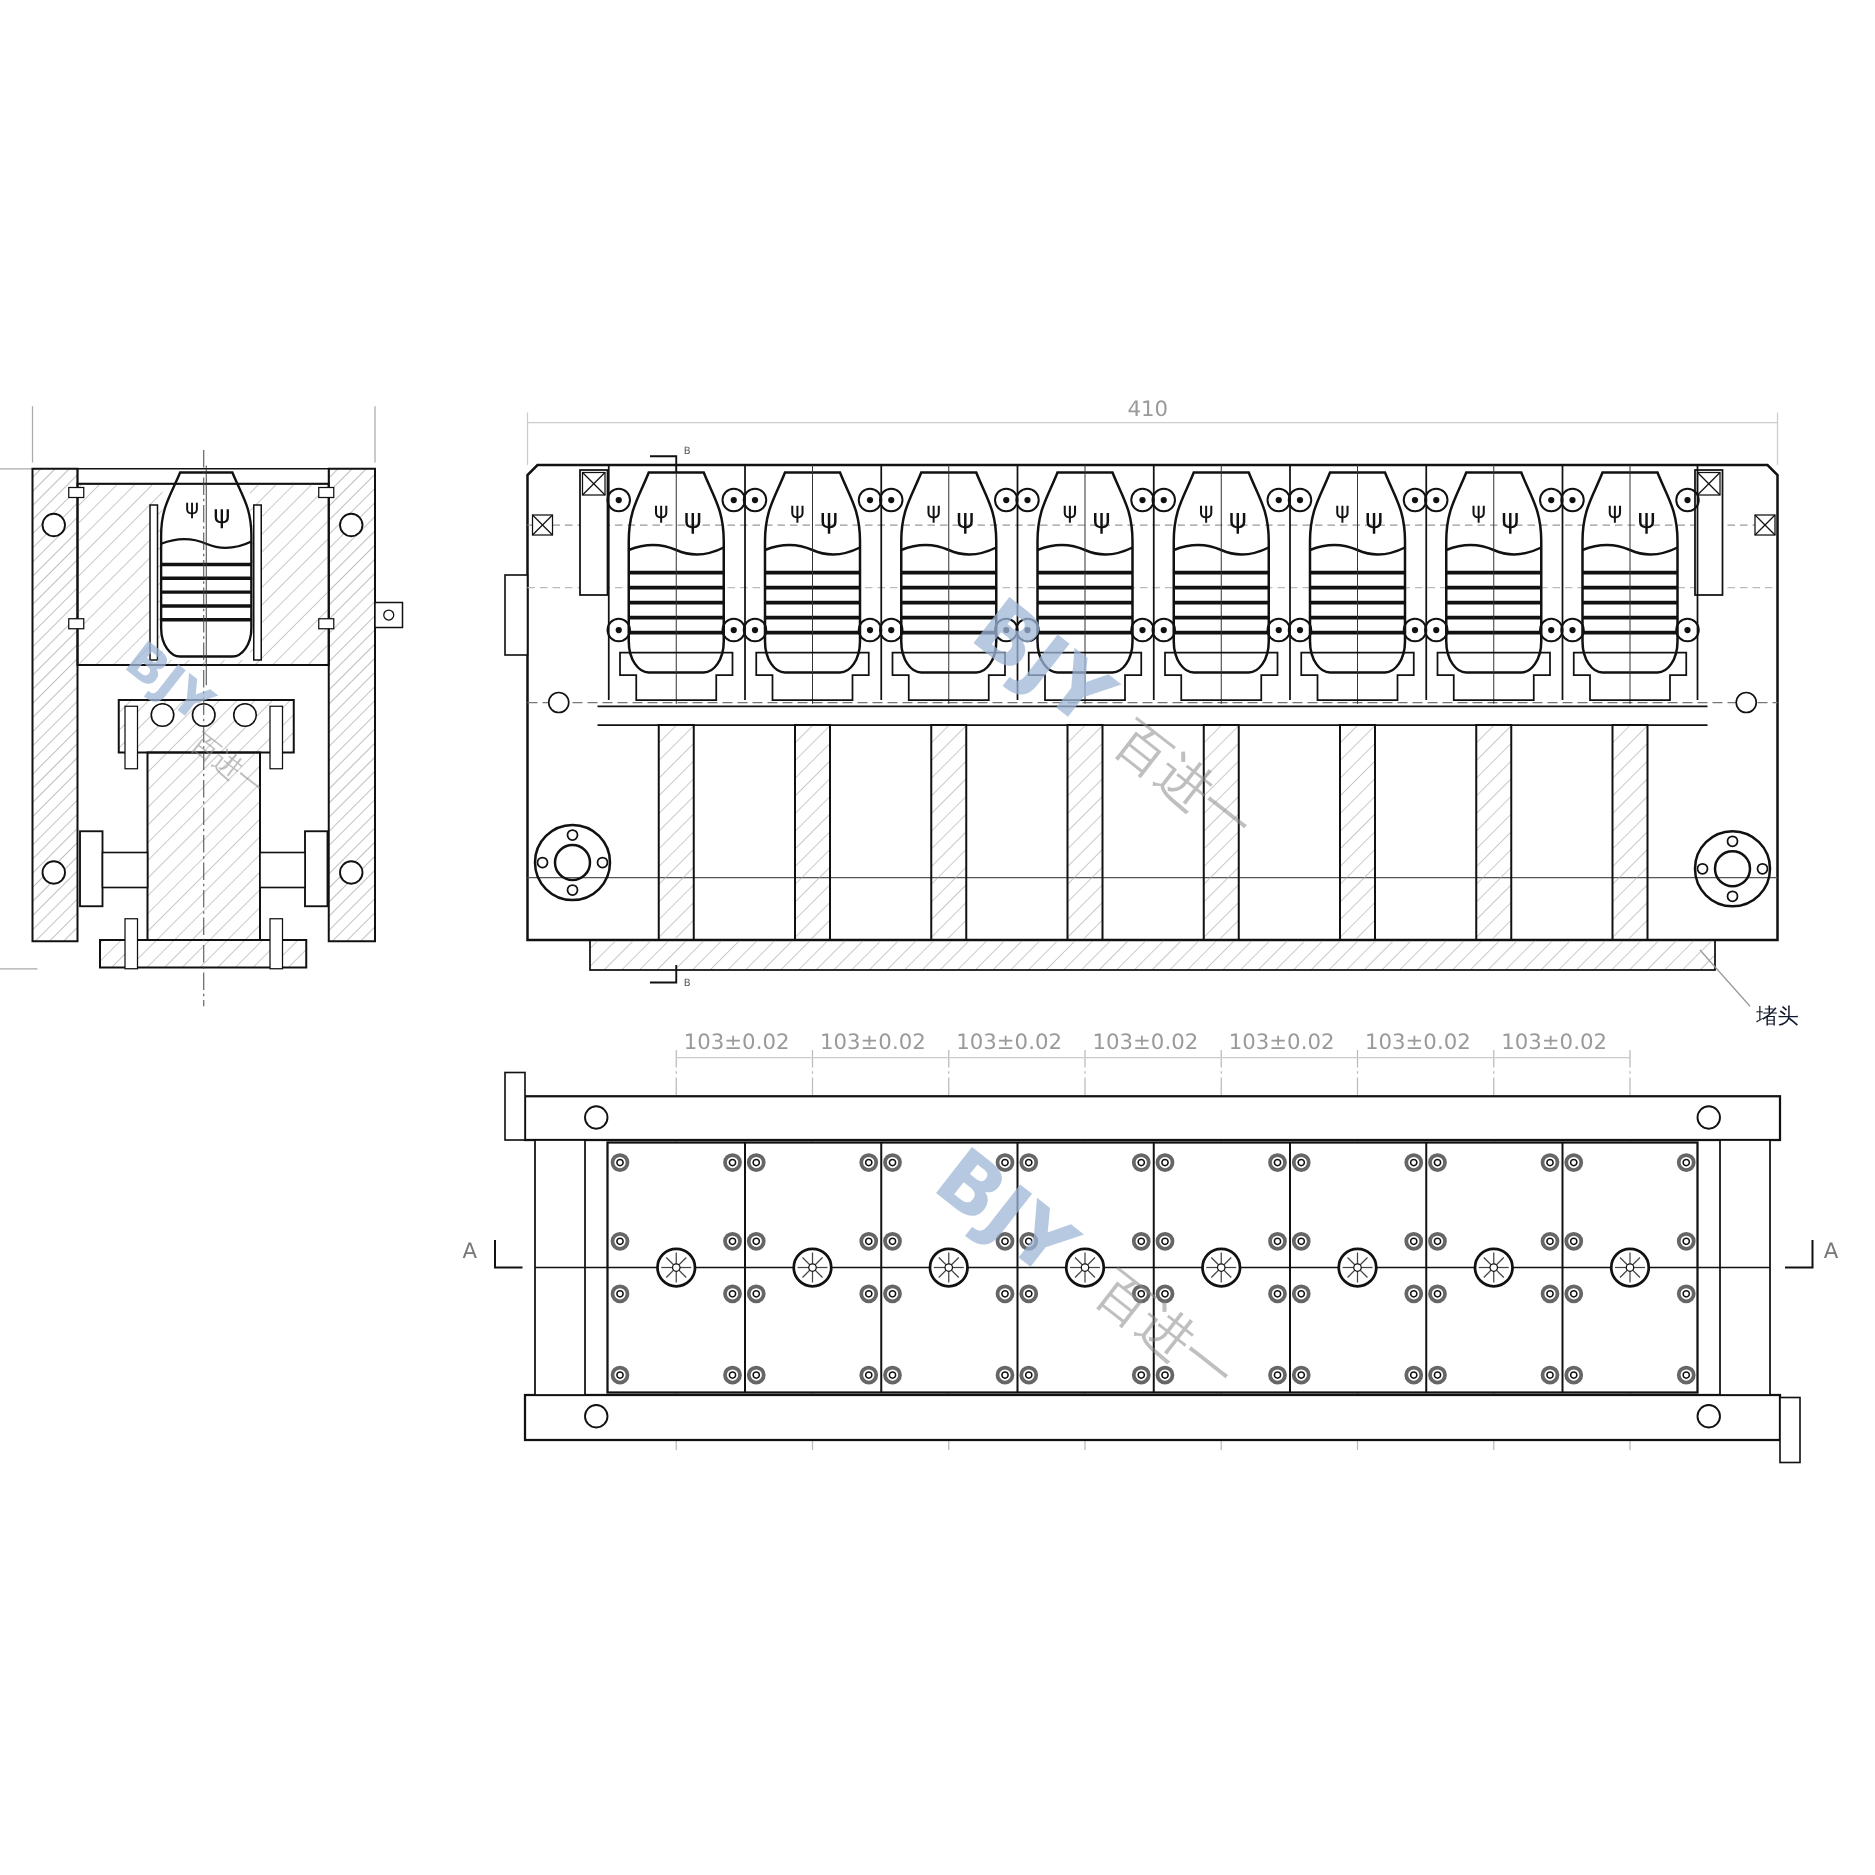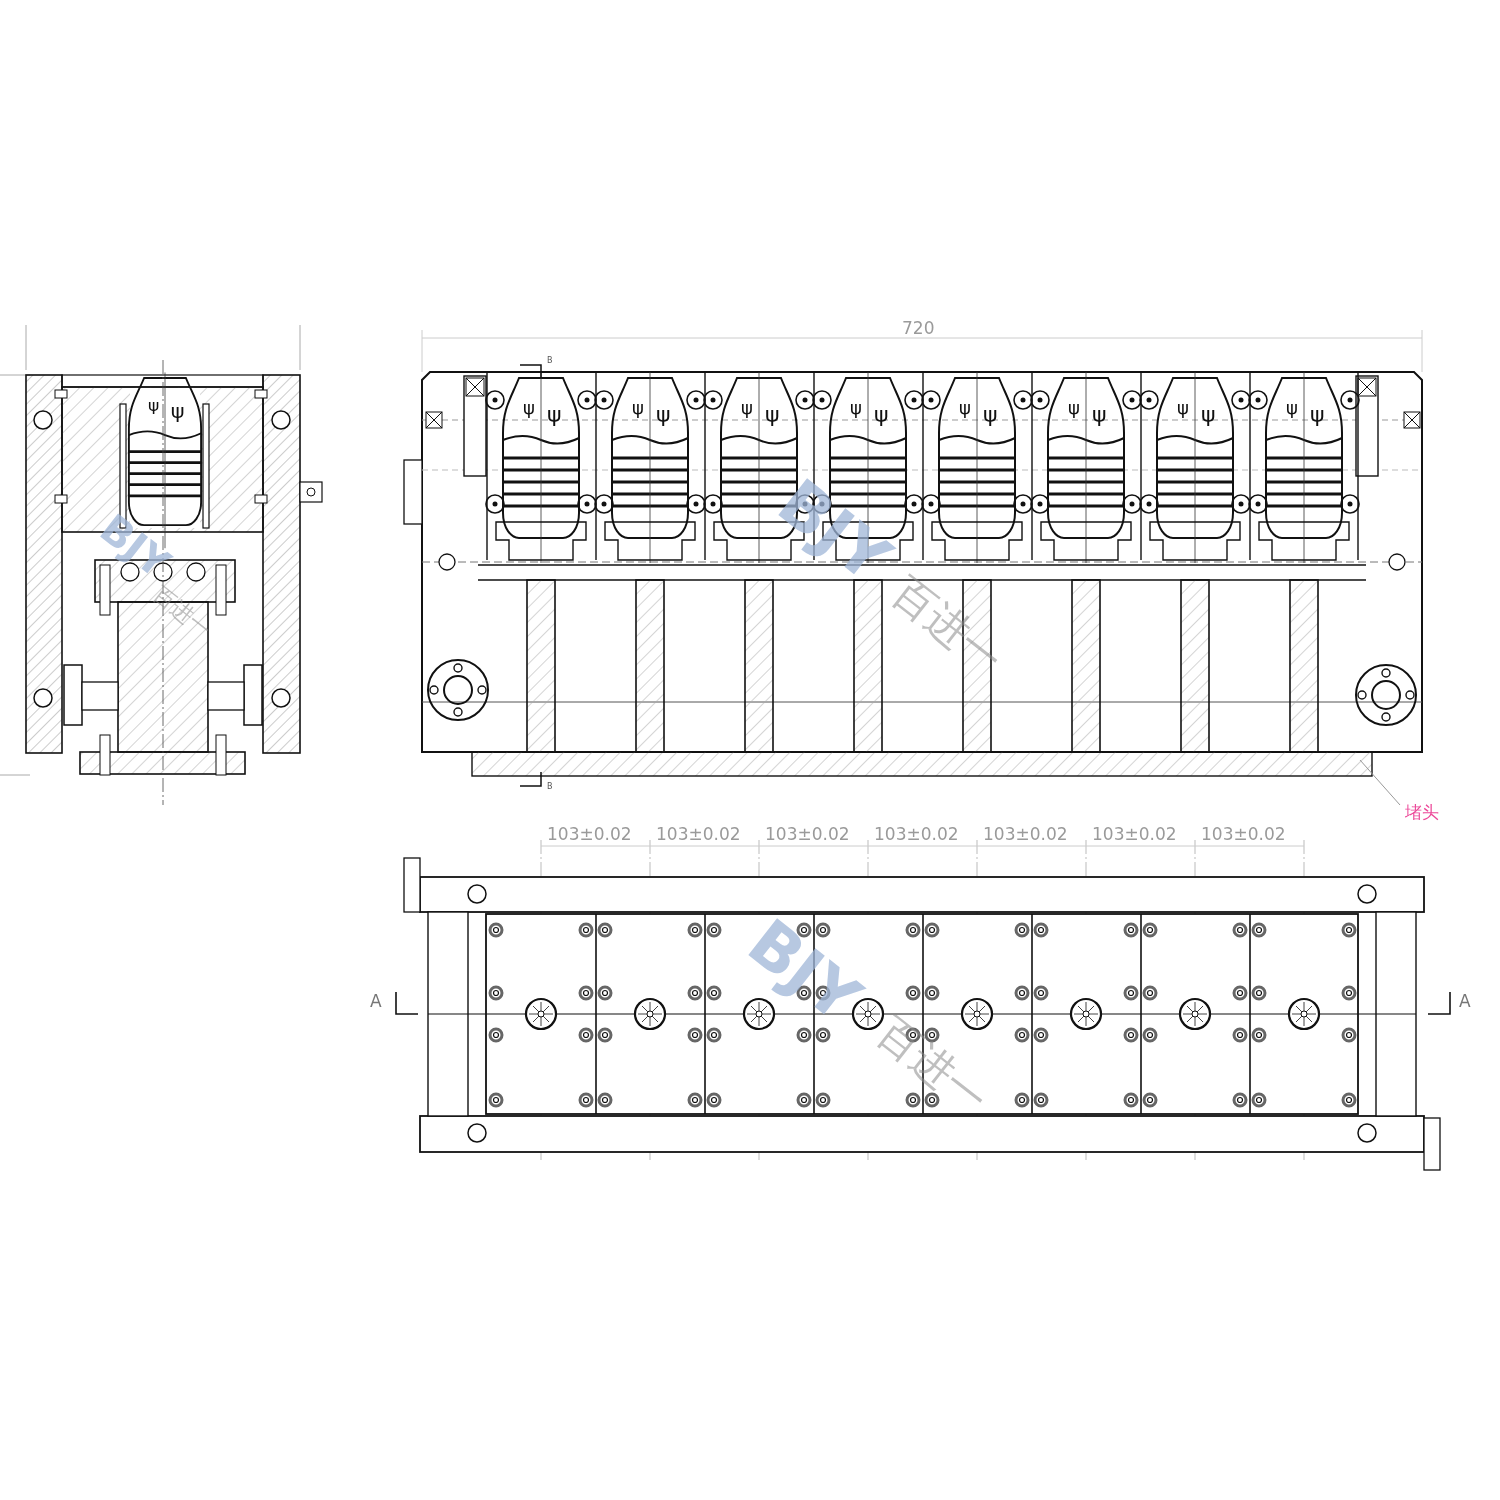--- a/index.html
+++ b/index.html
@@ -1,19 +1,19 @@
 <!DOCTYPE html>
 <html><head>
 <meta charset="utf-8">
 <style>
   html,body{margin:0;padding:0;background:#fff;}
   body{width:1500px;height:1500px;position:relative;overflow:hidden;font-family:"Liberation Sans",sans-serif;}
   svg{position:absolute;left:0;top:0;}
   .lbl{position:absolute;color:#9a9a9a;font-family:"DejaVu Sans",sans-serif;font-size:17px;white-space:nowrap;}
-  .cn{position:absolute;color:#ec4899;font-family:"DejaVu Sans",sans-serif;font-size:17px;}
+  .cn{position:absolute;color:#0f172a;font-family:"DejaVu Sans",sans-serif;font-size:17px;}
   .sec{position:absolute;color:#777;font-family:"DejaVu Sans",sans-serif;font-size:17px;}
   .secb{position:absolute;color:#555;font-family:"DejaVu Sans",sans-serif;font-size:8px;}
   .wm{position:absolute;color:#8c8c8c;opacity:.55;font-family:"DejaVu Sans",sans-serif;font-size:42px;transform:rotate(38deg);transform-origin:left top;white-space:nowrap;}
   .wmb{position:absolute;color:#9fb6d8;opacity:.75;font-family:"DejaVu Sans",sans-serif;font-weight:bold;font-size:64px;transform:rotate(38deg);transform-origin:left top;white-space:nowrap;}
 </style>
 </head>
 <body>
 
 <svg width="1500" height="1500" viewBox="0 0 1500 1500">
   <defs>
@@ -574,21 +574,21 @@
             <use href="#hole"></use>
           </g>
         <g transform="translate(0,1014)">
             <use href="#gate"></use>
           </g>
       </g>
     </g>
   </g>
 </svg>
 
-<div class="lbl" style="left:902px;top:318px;">720</div>
+<div class="lbl" style="left:902px;top:318px;">410</div>
 <div class="secb" style="left:547px;top:356px;">B</div>
 <div class="secb" style="left:547px;top:782px;">B</div>
 <div class="cn" style="left:1405px;top:801px;">堵头</div>
 
 <div class="lbl" style="left:547px;top:824px;">103±0.02</div>
 <div class="lbl" style="left:656px;top:824px;">103±0.02</div>
 <div class="lbl" style="left:765px;top:824px;">103±0.02</div>
 <div class="lbl" style="left:874px;top:824px;">103±0.02</div>
 <div class="lbl" style="left:983px;top:824px;">103±0.02</div>
 <div class="lbl" style="left:1092px;top:824px;">103±0.02</div>

